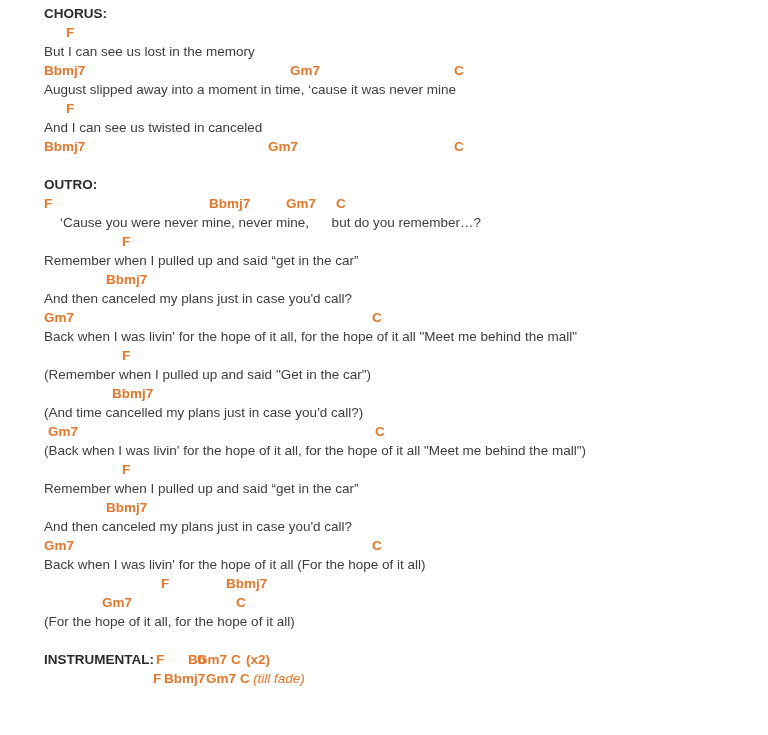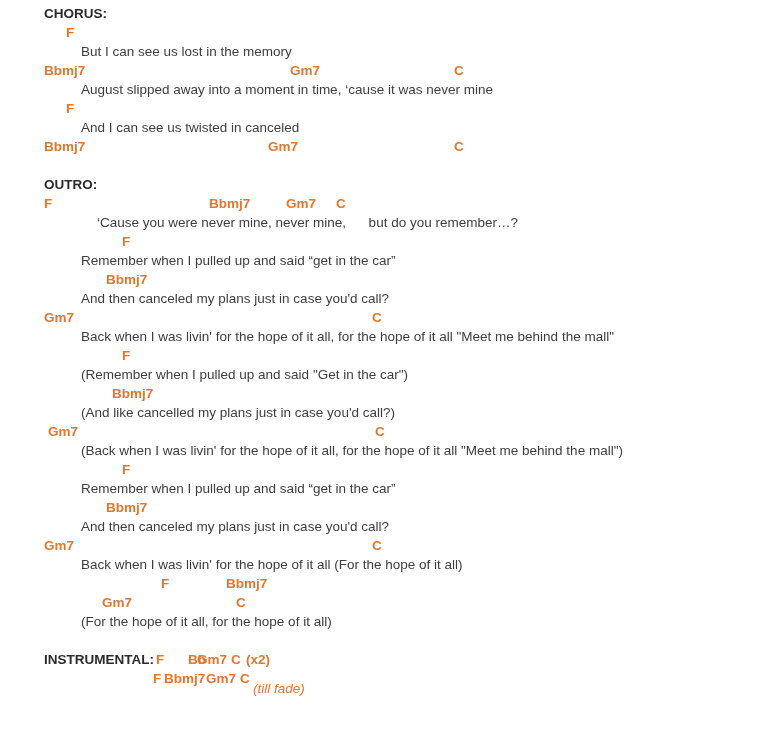--- a/index.html
+++ b/index.html
@@ -30,35 +30,33 @@
     line-height: 19px;
     text-align: right;
   }
   .seg-heading {
     font-weight: 700;
     color: var(--heading-color, #2b2b2b);
   }
   .seg-lyric {
     font-weight: 400;
     color: var(--text-color, #3d3d3d);
-    margin-left: 37px;
   }
   .seg-chord {
     font-weight: 700;
     color: var(--chord-color, #e2772e);
   }
   .seg-annotation {
     font-weight: 700;
     color: var(--chord-color, #e2772e);
   }
   .seg-annotation-italic {
     font-weight: 400;
     font-style: italic;
     color: var(--chord-color, #e2772e);
-    margin-top: 10px;
   }
 </style>
 </head>
 <body style="background: rgb(255, 255, 255);">
 
 <div class="sheet">
     <div class="line">
       <span class="seg seg-heading" style="left: 44px;">CHORUS:</span>
     </div>
     <div class="line">
@@ -121,21 +119,21 @@
     <div class="line">
       <span class="seg seg-chord" style="left: 122px;">F</span>
     </div>
     <div class="line">
       <span class="seg seg-lyric" style="left: 44px;">(Remember when I pulled up and said "Get in the car")</span>
     </div>
     <div class="line">
       <span class="seg seg-chord" style="left: 112px;">Bbmj7</span>
     </div>
     <div class="line">
-      <span class="seg seg-lyric" style="left: 44px;">(And like cancelled my plans just in case you'd call?)</span>
+      <span class="seg seg-lyric" style="left: 44px;">(And time cancelled my plans just in case you'd call?)</span>
     </div>
     <div class="line">
       <span class="seg seg-chord" style="left: 48px;">Gm7</span>
       <span class="seg seg-chord" style="left: 375px;">C</span>
     </div>
     <div class="line">
       <span class="seg seg-lyric" style="left: 44px;">(Back when I was livin' for the hope of it all, for the hope of it all "Meet me behind the mall")</span>
     </div>
     <div class="line">
       <span class="seg seg-chord" style="left: 122px;">F</span>

